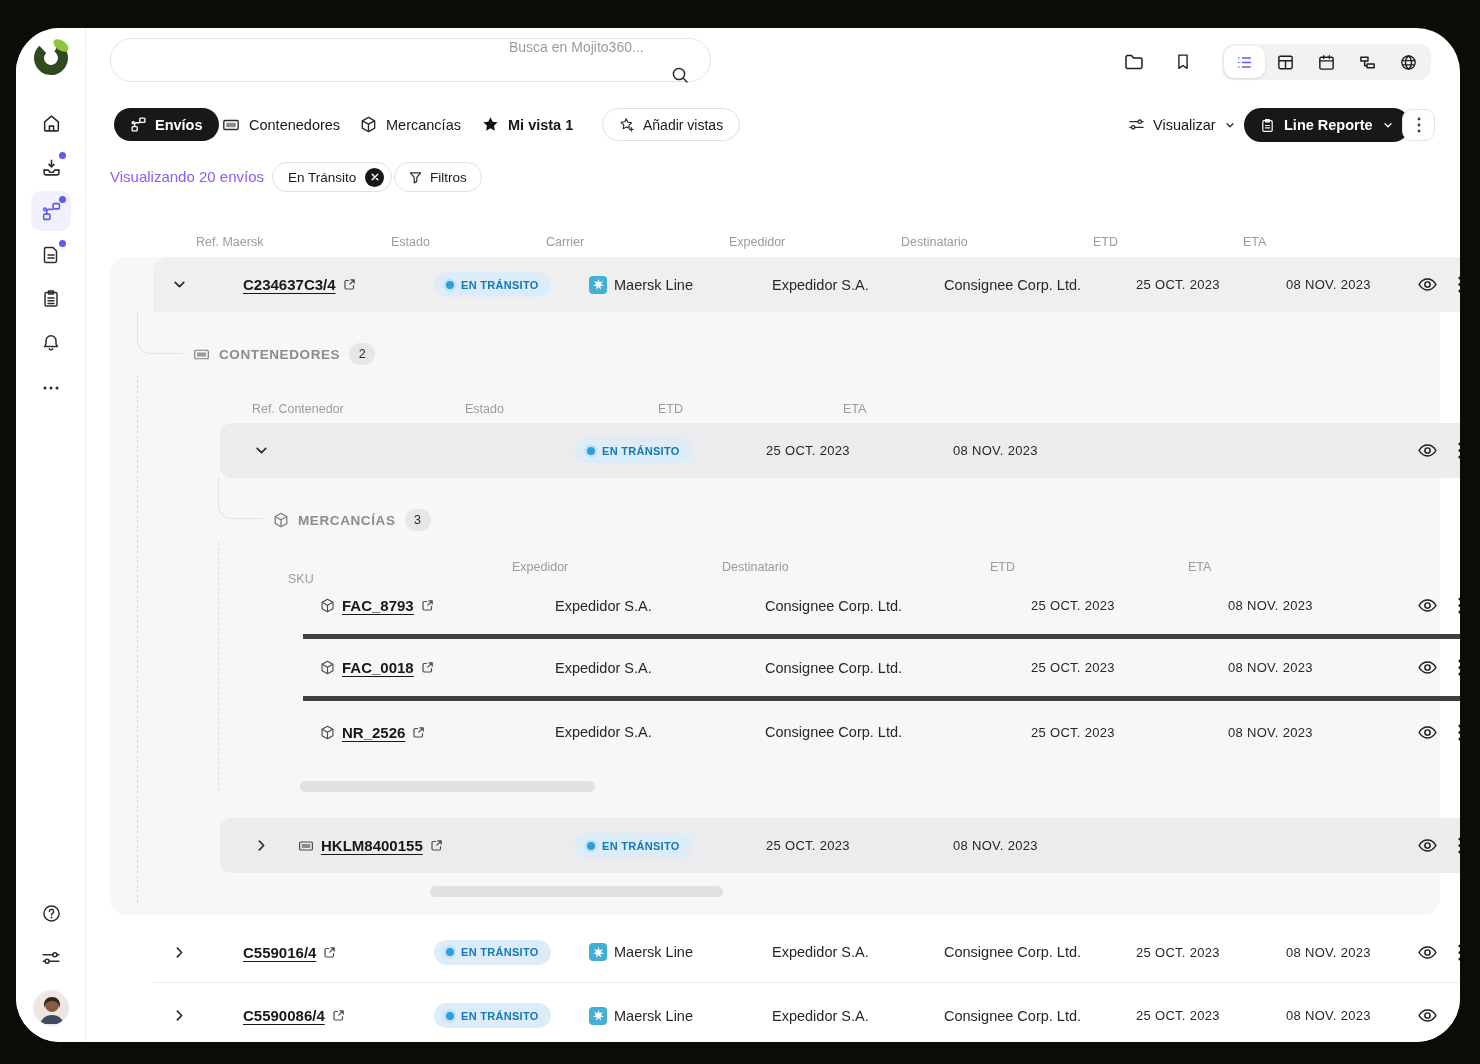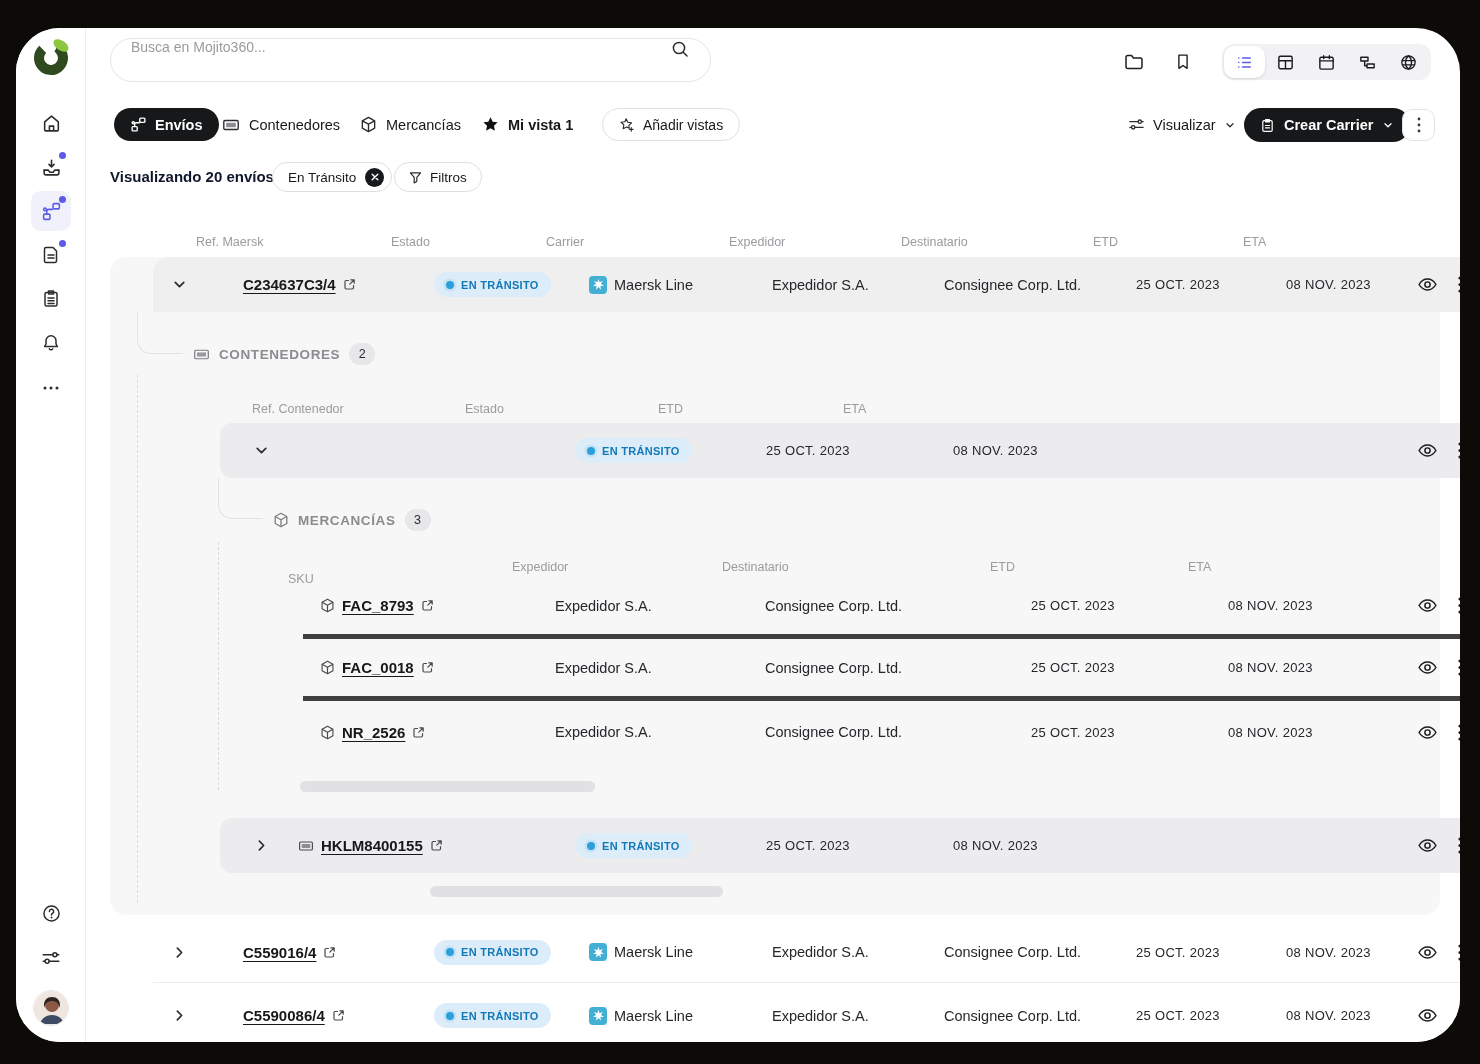--- a/index.html
+++ b/index.html
@@ -13,21 +13,21 @@
   .sidebar { position:absolute; left:0; top:0; width:70px; height:100%; border-right:1px solid #ededee; background:#fff; }
   .logo { position:absolute; left:15px; top:8px; width:40px; height:40px; }
   .nav-item { position:absolute; left:15px; width:40px; height:40px; border-radius:10px;
               display:flex; align-items:center; justify-content:center; }
   .nav-item.sel { background:#f1f1fb; }
   .ndot { position:absolute; right:5px; top:5px; width:7px; height:7px; border-radius:50%; background:#5c5ce6; }
   .avatar { position:absolute; left:17px; width:36px; height:36px; border-radius:50%; overflow:hidden; border:1px solid #e5e5e5; }
 
   
   .searchbox { position:absolute; left:94px; top:10px; width:601px; height:44px; border:1px solid #e4e4e4;
-               border-radius:24px; display:flex; align-items:flex-start; padding:0 20px; gap:10px; background:#fff; }
+               border-radius:24px; display:flex; align-items:flex-end; padding:0 20px; gap:10px; background:#fff;flex-direction:column; }
   .searchbox input { border:none; outline:none; flex:1; font-size:14px; color:#333; font-family:"Liberation Sans",sans-serif; background:transparent; }
   .searchbox input::placeholder { color:#9b9b9b; }
   .iconbtn { position:absolute; width:40px; height:40px; display:flex; align-items:center; justify-content:center; border-radius:10px; cursor:pointer; }
   .segmented { position:absolute; left:1206px; top:16px; height:36px; background:#f2f2f4; border-radius:12px;
                display:flex; align-items:center; padding:0 2px; }
   .seg-item { width:41px; height:32px; display:flex; align-items:center; justify-content:center; border-radius:10px; }
   .seg-item.sel { background:#fff; box-shadow:0 1px 3px rgba(0,0,0,.12); }
 
   
   .tab-pill { position:absolute; top:80px; height:33px; display:flex; align-items:center; gap:8px;
@@ -36,21 +36,21 @@
   .tab-plain { position:absolute; top:80px; height:33px; display:flex; align-items:center; gap:9px;
                font-size:14.5px; color:#17181a; }
   .btn-outline { position:absolute; top:80px; height:33px; display:flex; align-items:center; gap:8px;
                  padding:0 16px; border:1px solid #e0e0e0; border-radius:17px; font-size:14px; color:#17181a; background:#fff; }
   .btn-dark { position:absolute; top:80px; height:34px; display:flex; align-items:center; gap:9px;
               padding:0 16px; border-radius:17px; background:#17181a; color:#fff; font-size:14.5px; font-weight:bold; }
   .kebab-sq { position:absolute; left:1386px; top:81px; width:33px; height:32px; border:1px solid #dfe4e7; border-radius:10px;
               display:flex; align-items:center; justify-content:center; background:#fff; }
 
   
-  .summary { position:absolute; left:94px; top:140px; font-size:15px; color:#0f172a;font-weight:bold; }
+  .summary { position:absolute; left:94px; top:140px; font-size:15px; color:#8b5cf6; }
   .chip { position:absolute; top:134px; height:30px; background:#fff; border:1px solid #e0e0e0; border-radius:16px;
           display:flex; align-items:center; gap:9px; padding:0 7px 0 15px; font-size:13.5px; color:#17181a; }
   .chip.plain { padding:0 14px; gap:8px; }
 
   
   .th { position:absolute; font-size:12.5px; color:#9b9ba0; white-space:nowrap; }
   .panel { position:absolute; left:94px; top:229px; width:1330px; height:658px; background:#f7f7f8; border-radius:16px; }
   .row { position:absolute;margin-left:43px; }
   .cell { position:absolute; top:0; height:100%; display:flex; align-items:center; gap:7px; white-space:nowrap; }
   .ref { font-weight:bold; font-size:15px; color:#17181a; text-decoration:underline; text-underline-offset:3px; }
@@ -279,21 +279,21 @@
     </span>
   </div>
   <div class="btn-dark" style="left:1228px">
     <span style="display:flex">
       <svg width="15" height="15" viewBox="0 0 16 16" fill="none" stroke="#fff" stroke-width="1.3" stroke-linejoin="round">
           <rect x="3" y="2.8" width="10" height="11.5" rx="1.3"></rect>
           <path d="M6 1.8h4v2.4H6z" fill="#fff"></path>
           <path d="M5.8 8h4.4M5.8 10.6h4.4" stroke-linecap="round"></path>
         </svg>
     </span>
-    <span>Crear Carrier</span>
+    <span>Line Reporte</span>
     <span style="display:flex">
       <svg width="12" height="12" viewBox="0 0 14 14" fill="none" stroke="#fff" stroke-width="1.5" stroke-linecap="round" stroke-linejoin="round">
           <path d="M3.5 5.5L7 9l3.5-3.5"></path>
         </svg>
     </span>
   </div>
   <div class="kebab-sq">
     <svg width="4" height="16" viewBox="0 0 4 16" fill="#3a3a3e">
         <circle cx="2" cy="2" r="1.4"></circle>
         <circle cx="2" cy="8" r="1.4"></circle>

